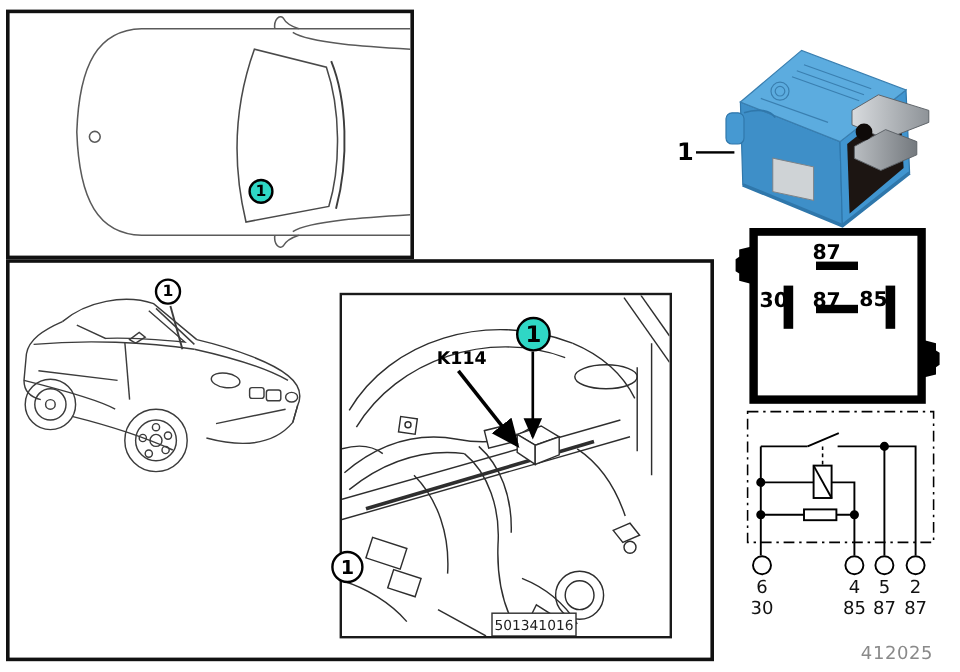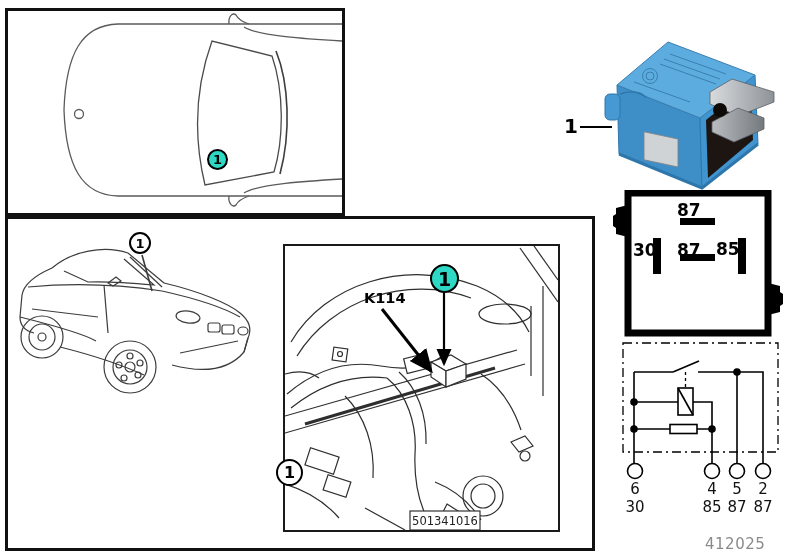--- a/index.html
+++ b/index.html
@@ -23,21 +23,21 @@
     color:#000;font-weight:bold;display:flex;align-items:center;justify-content:center;
     box-sizing:border-box;z-index:7;
   }
   .hood-marker{left:199px;top:138px;width:21px;height:21px;font-size:13px;border-width:2px;}
   .car-callout{left:121px;top:13px;width:22px;height:22px;font-size:13px;border-width:2px;background:#fff;}
   .corner-callout{left:268px;top:240px;width:27px;height:27px;font-size:16px;}
   .detail-marker{left:145px;top:18px;width:29px;height:29px;font-size:19px;}
   .relay-item-label{position:absolute;left:556px;top:114px;width:22px;text-align:right;
     font-size:20px;font-weight:bold;color:#000;}
   .relay-item-line{position:absolute;left:580px;top:126px;width:32px;border-top:2.5px solid #000;}
-  .footer-number{position:absolute;left:705px;top:535px;width:85px;text-align:left;
+  .footer-number{position:absolute;left:705px;top:535px;width:85px;text-align:center;
     font-size:15px;color:#8a8a8a;letter-spacing:0.5px;}
   svg{display:block;}
   text{font-family:"DejaVu Sans","Liberation Sans",sans-serif;}
   .pin-label{font-size:17px;font-weight:600;fill:#000;}
   .schem-label{font-size:15px;fill:#111;}
   .k114-label{font-size:14.5px;font-weight:bold;fill:#000;}
   .imgnum-label{font-size:11.5px;fill:#222;}
 </style>
 </head>
 <body>

